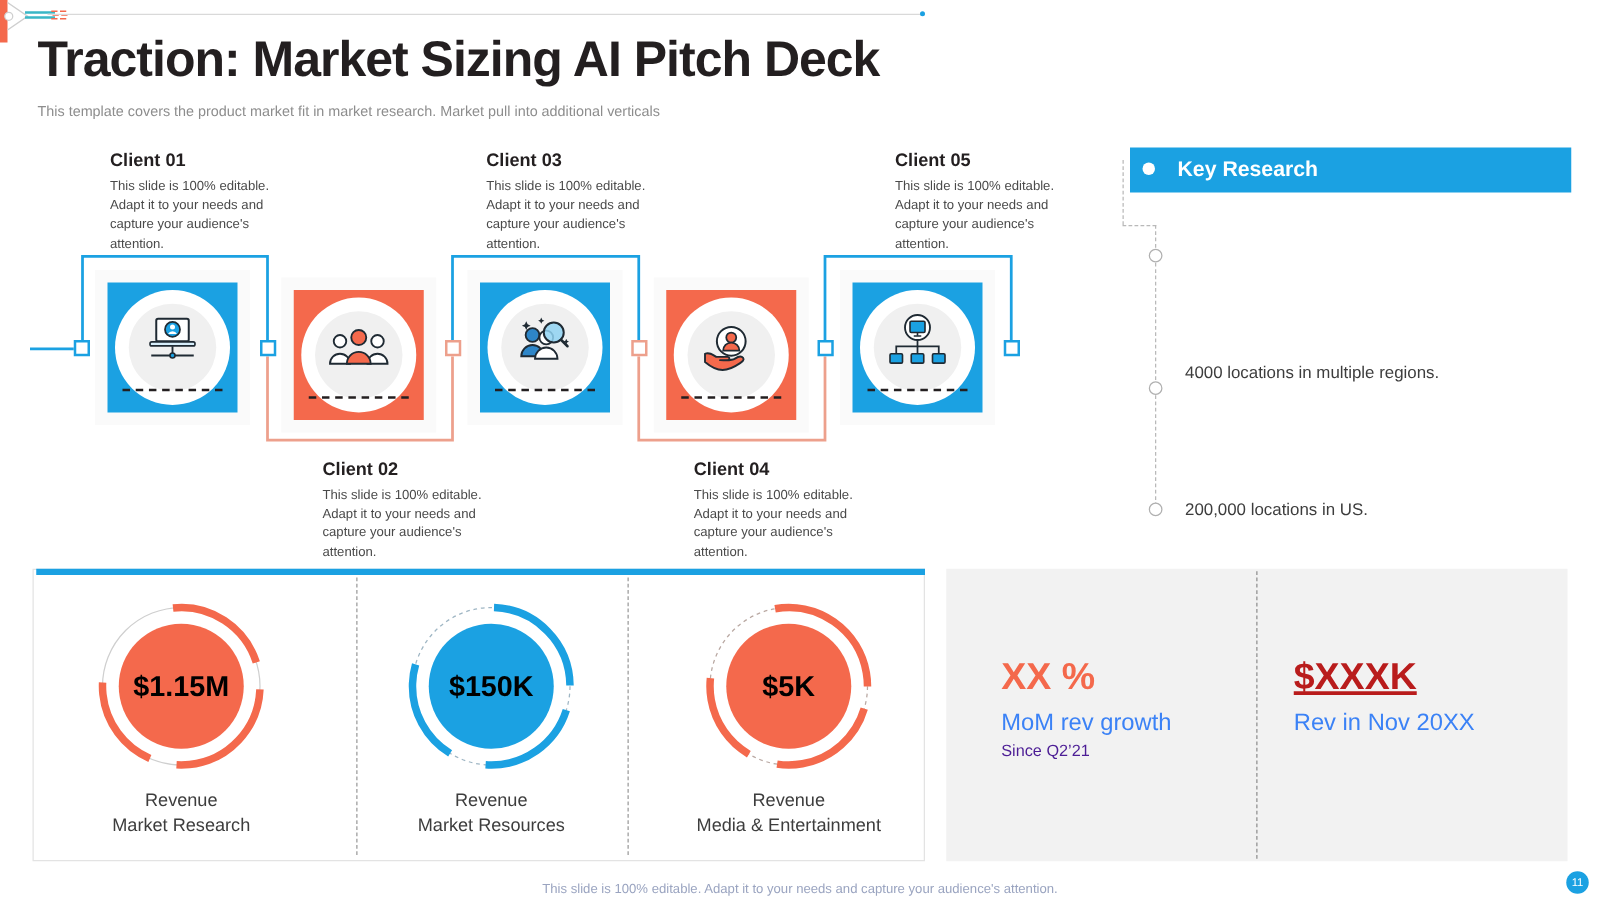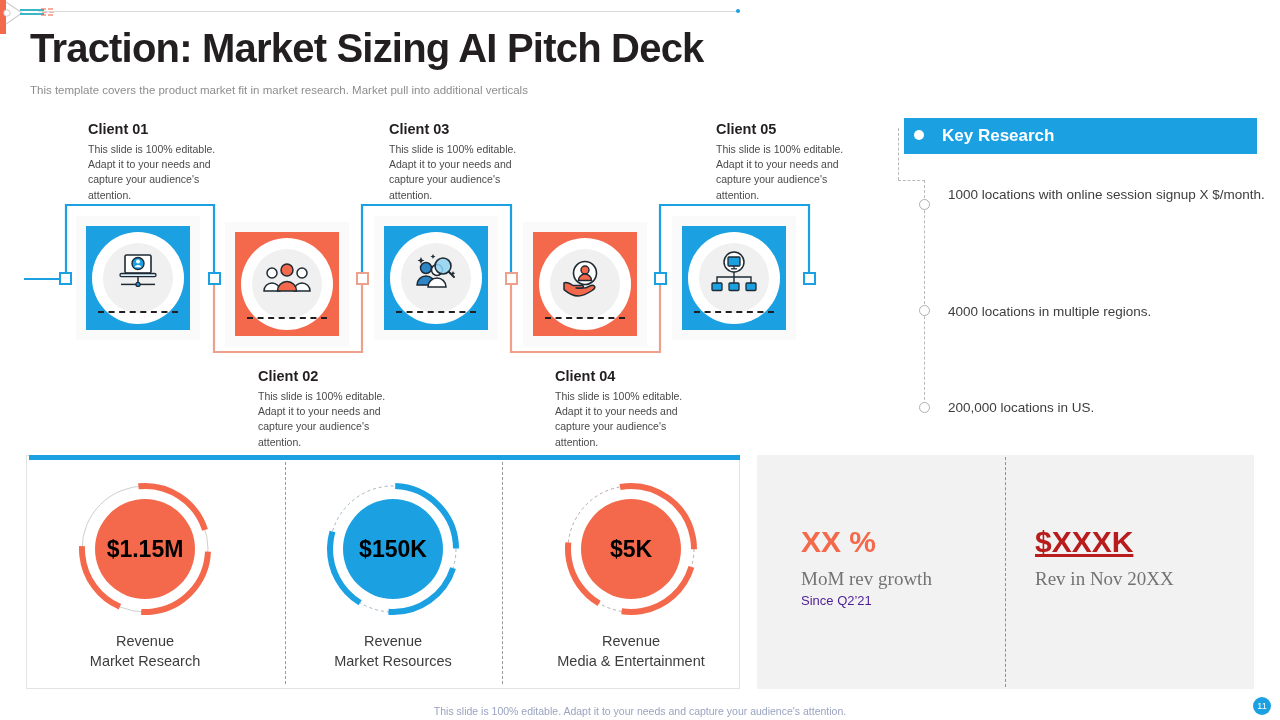--- a/index.html
+++ b/index.html
@@ -150,21 +150,21 @@
   .stats-panel {
     position: absolute; left: 757px; top: 455px; width: 497px; height: 234px;
     background: #f2f2f2;
   }
   .stats-divider {
     position: absolute; left: 1005px; top: 457px; width: 0; height: 230px;
     border-left: 1px dashed #8e8e8e;
   }
   .stat { position: absolute; top: 525px; }
   .stat .stat-value { font-size: 30px; font-weight: bold; line-height: 1.1; }
-  .stat .stat-label { font-size: 19px; color: #737373; margin-top: 10px; font-family: Liberation Serif, serif; }
+  .stat .stat-label { font-size: 19px; color: #3b82f6; margin-top: 10px; }
   .stat .stat-sub { font-size: 13px; color: #4c1d95; margin-top: 3px; }
 
   
   .footer {
     position: absolute; left: 0; top: 705px; width: 1280px; text-align: center;
     font-size: 10.5px; color: #9aa4c0;
   }
   .page-badge {
     position: absolute; left: 1253px; top: 697px; width: 18px; height: 18px;
     border-radius: 50%; background: #1ba1e2; color: #fff;
@@ -333,26 +333,23 @@
   <div class="kt-dash-elbow-v"></div>
   <div class="kt-dash-elbow-h"></div>
   <div class="kt-dash-v"></div>
 
   <div class="kt-header">
     <div class="kt-bullet"></div>
     <div class="kt-title">Key Research</div>
   </div>
 
   <div class="kt-ring" style="top:199px;"></div>
-  <div class="kt-item" style="top:185px;">
-    <div class="kt-text">1000 locations  with online session signup X $/month.</div>
-  </div>
 
   <div class="kt-ring" style="top:305px;"></div>
-  <div class="kt-item" style="top:302px;">
+  <div class="kt-item" style="top:288px;">
     <div class="kt-text">4000 locations in multiple regions.</div>
   </div>
 
   <div class="kt-ring" style="top:402px;"></div>
   <div class="kt-item" style="top:398px;">
     <div class="kt-text">200,000 locations in US.</div>
   </div>
 
   <div class="rev-panel"></div>
   <div class="rev-topbar"></div>

